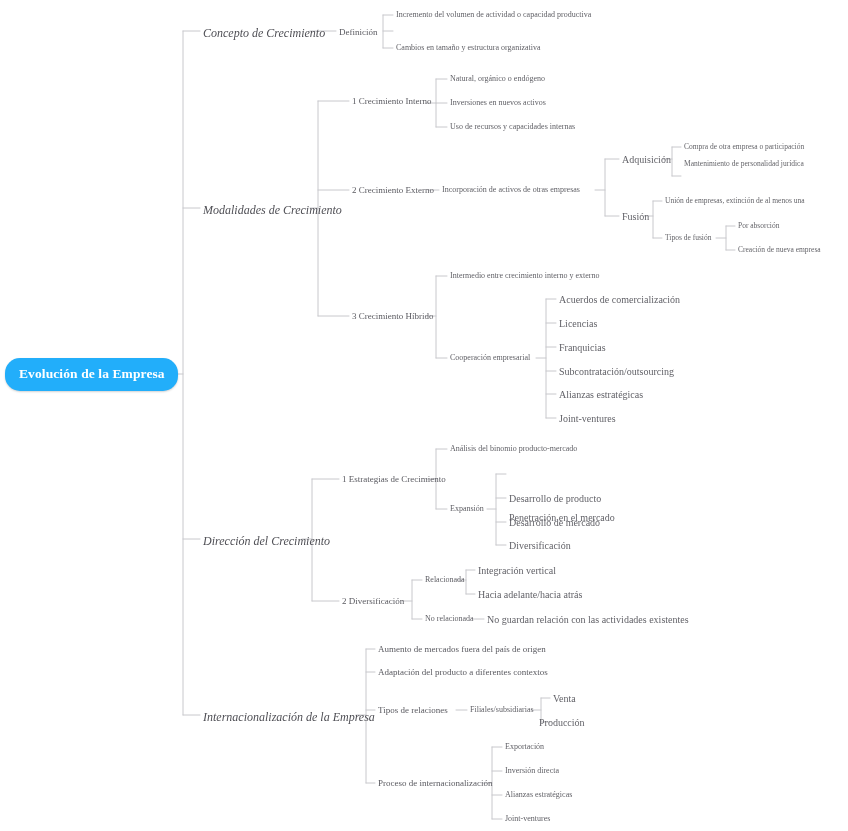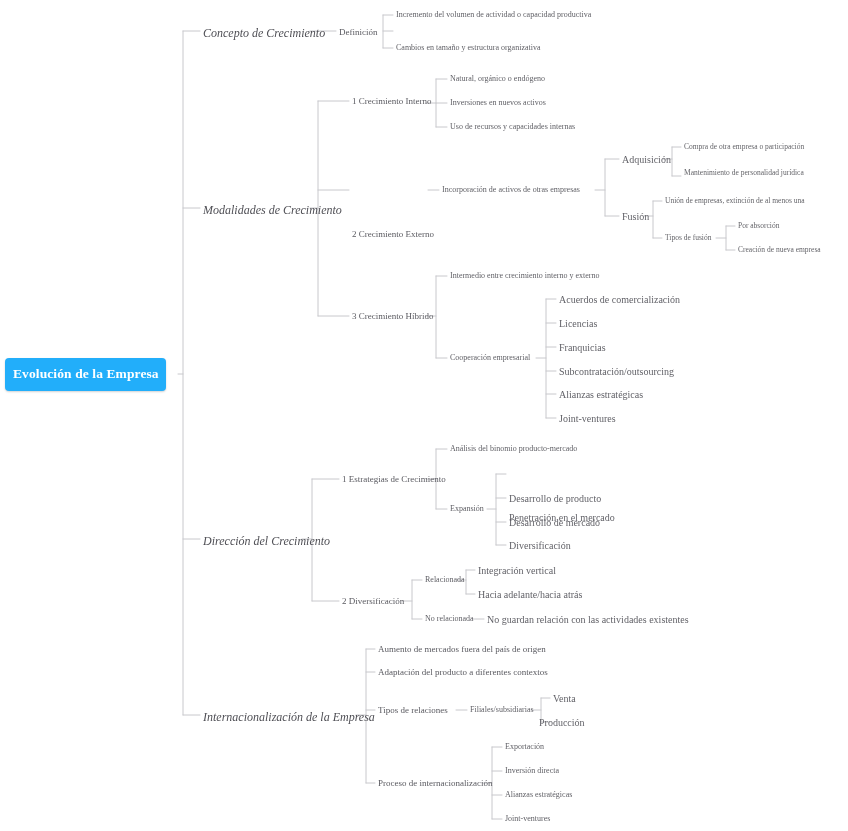--- a/index.html
+++ b/index.html
@@ -38,22 +38,22 @@
   .node-label {
     display: block;
     white-space: nowrap;
   }
   
   .lvl0 {
     background: #22aefa;
     color: #ffffff;
     font-weight: bold;
     font-size: 13.5px;
-    border-radius: 4px;
-    padding: 9px 8px;
+    border-radius: 15px;
+    padding: 9px 14px;
     box-shadow: 0 1px 2px rgba(0,0,0,0.18);
     text-align: center;
     letter-spacing: 0.1px;
   }
   
   .lvl1 {
     font-size: 12px;
     color: #4f4f55;
     font-style: italic;
   }
@@ -196,33 +196,33 @@
       </div>
       <div class="node lvl3" style="left: 450px; top: 75px;">
         <span class="node-label">Natural, orgánico o endógeno</span>
       </div>
       <div class="node lvl3" style="left: 450px; top: 99px;">
         <span class="node-label">Inversiones en nuevos activos</span>
       </div>
       <div class="node lvl3" style="left: 450px; top: 123px;">
         <span class="node-label">Uso de recursos y capacidades internas</span>
       </div>
-      <div class="node lvl2" style="left: 352px; top: 186px; margin-top: 44px;">
+      <div class="node lvl2" style="left: 352px; top: 186px;">
         <span class="node-label">2 Crecimiento Externo</span>
       </div>
       <div class="node lvl3" style="left: 442px; top: 186px;">
         <span class="node-label">Incorporación de activos de otras empresas</span>
       </div>
       <div class="node lvl4" style="left: 622px; top: 155px;">
         <span class="node-label">Adquisición</span>
       </div>
       <div class="node lvl5" style="left: 684px; top: 143px;">
         <span class="node-label">Compra de otra empresa o participación</span>
       </div>
-      <div class="node lvl5" style="left: 684px; top: 169px;">
+      <div class="node lvl5" style="left: 684px; top: 160px;">
         <span class="node-label">Mantenimiento de personalidad jurídica</span>
       </div>
       <div class="node lvl4" style="left: 622px; top: 212px;">
         <span class="node-label">Fusión</span>
       </div>
       <div class="node lvl5" style="left: 665px; top: 197px;">
         <span class="node-label">Unión de empresas, extinción de al menos una</span>
       </div>
       <div class="node lvl5" style="left: 665px; top: 234px;">
         <span class="node-label">Tipos de fusión</span>

